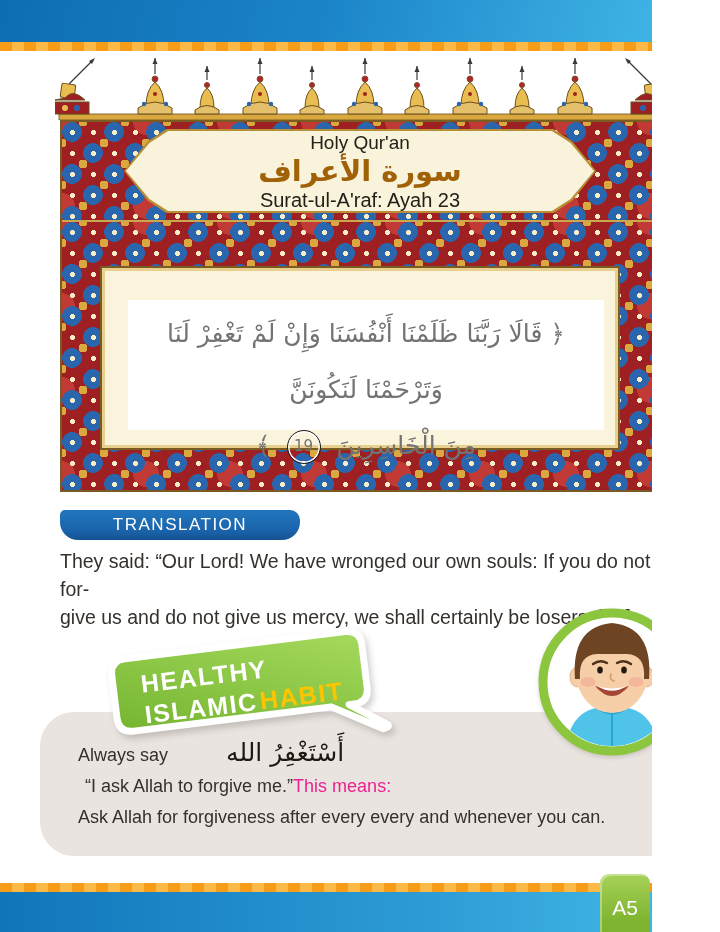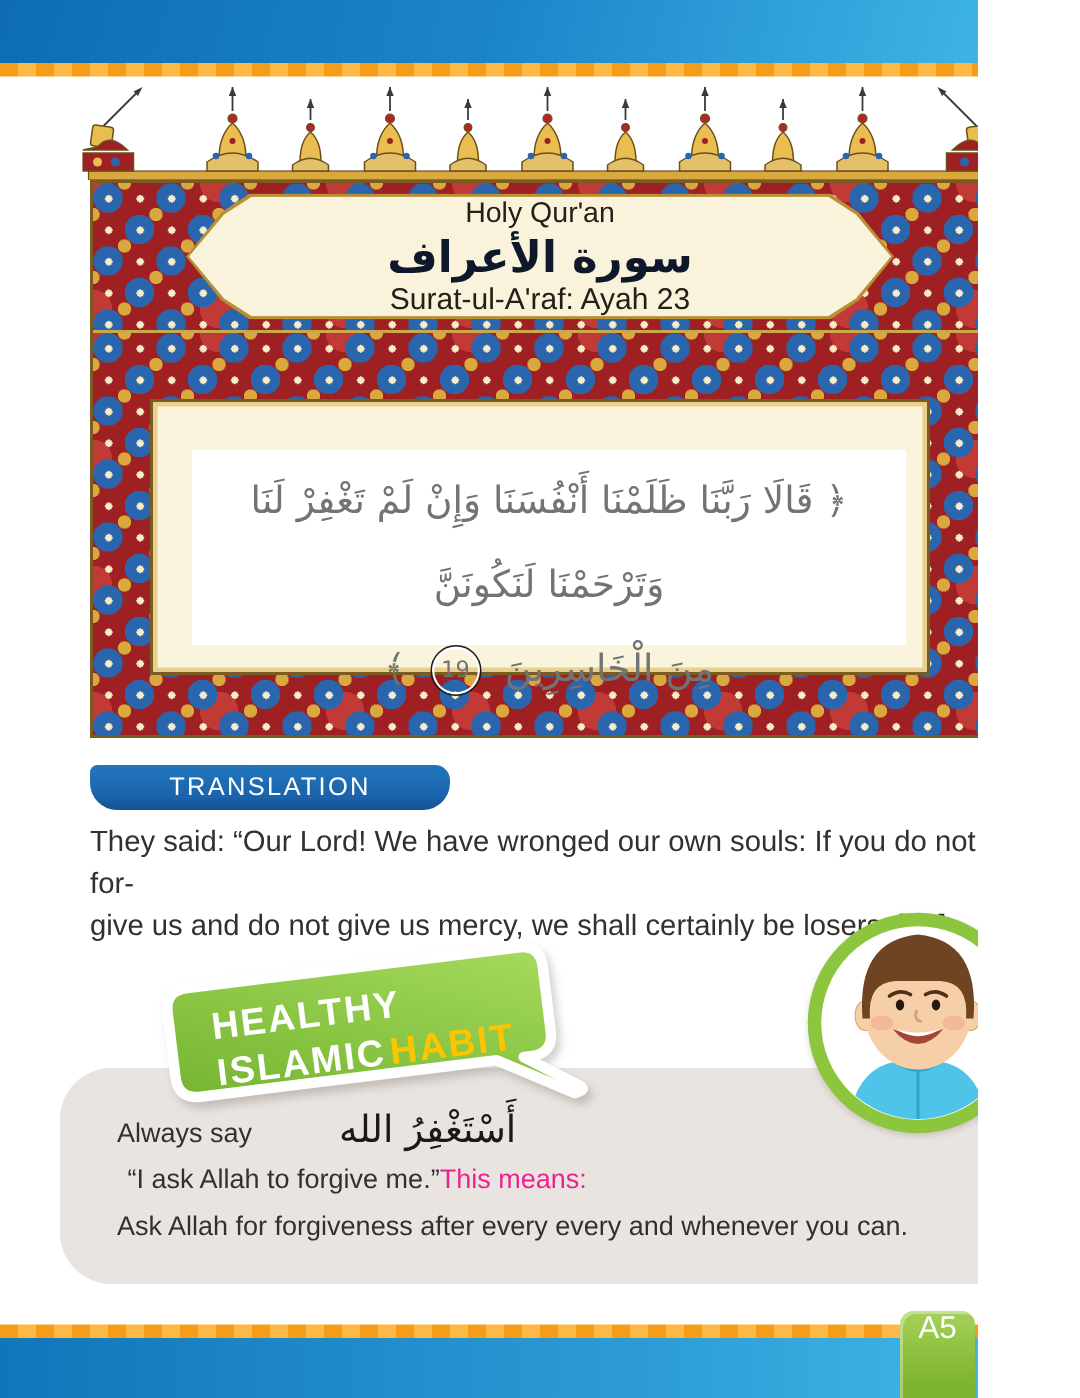--- a/index.html
+++ b/index.html
@@ -11,21 +11,21 @@
     background:linear-gradient(105deg,#0e6db2 0%,#1b84c9 45%,#45bdea 100%);}
   .strip-orange{position:absolute;left:0;width:720px;height:9px;
     background:repeating-linear-gradient(90deg,#f59d18 0 12px,#fdb945 12px 24px);}
   .strip-orange.top{top:42px;}
   .strip-orange.bottom{top:883px;}
   .bar-blue-bottom{position:absolute;left:0;top:892px;width:720px;height:40px;
     background:linear-gradient(90deg,#1076ba 0%,#2d9cd6 60%,#45bdea 100%);}
   .a5-tab{position:absolute;left:600px;top:874px;width:50px;height:58px;
     background:linear-gradient(180deg,#a6d158 0%,#7db32f 85%);
     border-radius:9px 9px 0 0;box-shadow:inset 2px 2px 0 rgba(255,255,255,.35);
-    color:#fff;font-size:21px;text-align:center;padding-top:0;box-sizing:border-box;}
+    color:#fff;font-size:21px;text-align:center;padding-top:22px;box-sizing:border-box;}
 
   
   .ornate{
     background-color:#9e2023;
     background-image:
       radial-gradient(circle 2.5px at 50% 50%, #f7edc9 98%, transparent 100%),
       radial-gradient(circle 4.5px at 50% 50%, #d9a83e 98%, transparent 100%),
       radial-gradient(circle 4.5px at 50% 50%, #d9a83e 98%, transparent 100%),
       radial-gradient(circle 10px  at 50% 50%, #2a66ae 97%, transparent 100%),
       radial-gradient(circle 10px  at 50% 50%, #2a66ae 97%, transparent 100%),
@@ -37,21 +37,21 @@
     border:2px solid #7a5c22;box-shadow:0 0 0 1px #caa84e inset;box-sizing:border-box;}
   .frame-header{position:absolute;left:0;top:0;right:0;height:98px;border-bottom:2px solid #caa84e;}
   .frame-main{position:absolute;left:0;top:100px;right:0;bottom:0;}
   .cart-outer{position:absolute;left:62px;right:62px;top:7px;bottom:7px;background:#b98f35;
     clip-path:polygon(0% 50%,5% 15%,9% 0%,91% 0%,95% 15%,100% 50%,95% 85%,91% 100%,9% 100%,5% 85%);}
   .cart-inner{position:absolute;left:2px;right:2px;top:2px;bottom:2px;background:#f9f3dc;
     clip-path:polygon(0% 50%,5% 15%,9% 0%,91% 0%,95% 15%,100% 50%,95% 85%,91% 100%,9% 100%,5% 85%);
     display:flex;flex-direction:column;align-items:center;justify-content:center;}
   .hq-line1{font-size:19px;color:#242018;line-height:21px;}
   .hq-arabic{font-family:"DejaVu Sans",sans-serif;font-weight:bold;font-size:29px;
-    color:#0f172a;line-height:36px;direction:rtl;}
+    color:#a16207;line-height:36px;direction:rtl;}
   .hq-line3{font-size:20px;color:#242018;line-height:22px;}
   .inner-cream{position:absolute;left:38px;right:38px;top:44px;bottom:40px;background:#faf4dc;
     border:2px solid #7a5c22;box-shadow:inset 0 0 0 3px #e8cf8e;}
   .verse-box{position:absolute;left:26px;right:14px;top:32px;height:130px;background:#ffffff;
     direction:rtl;text-align:center;font-family:"DejaVu Sans",sans-serif;color:#737373;
     font-size:25px;line-height:56px;padding-top:6px;box-sizing:border-box;}
   .ayah-circle{display:inline-block;width:32px;height:32px;border:1.6px solid #1a1a1a;
     border-radius:50%;font-size:15px;line-height:30px;vertical-align:middle;margin:0 8px;
     box-shadow:0 0 0 1.5px #fff inset;text-align:center;}
 

